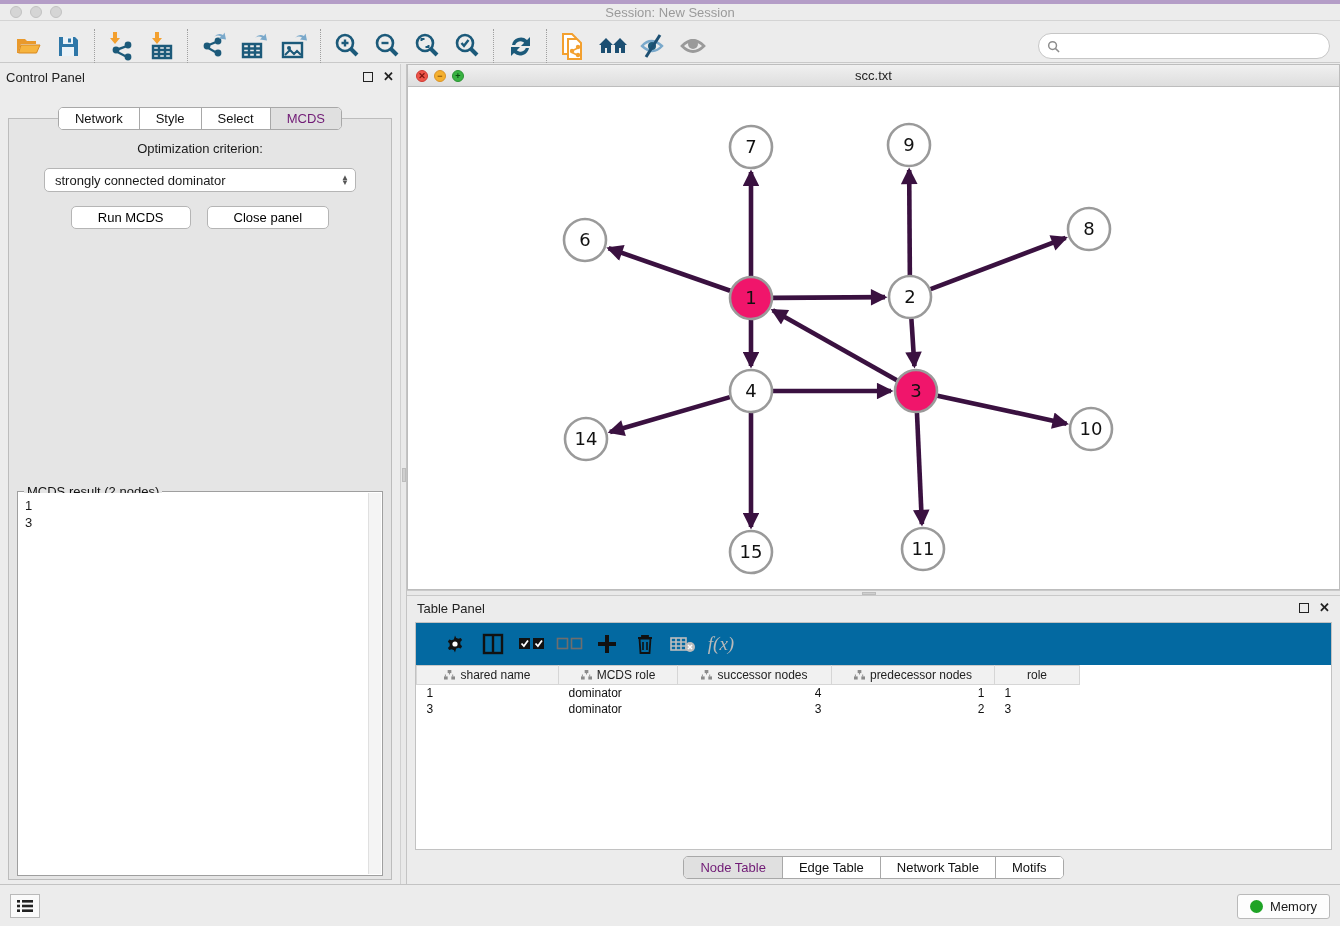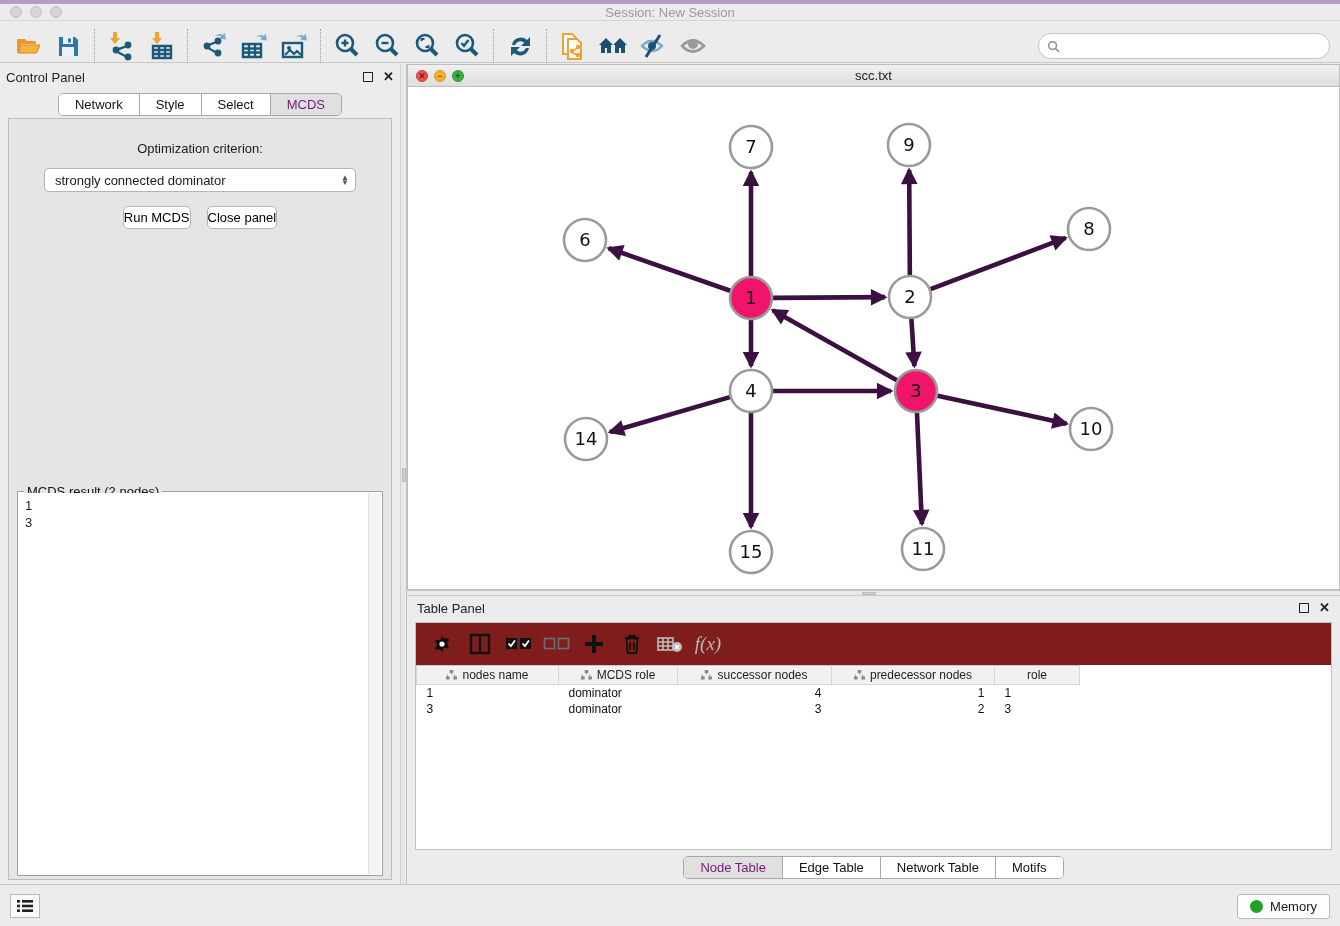--- a/index.html
+++ b/index.html
@@ -22,33 +22,33 @@
   .searchbox input { border:none; outline:none; flex:1; font-size:12px; background:transparent; margin-left:4px; }
 
   
   .control-panel { position:absolute; left:0; top:64px; width:400px; bottom:42px; background:#ececec; }
   .cp-header { height:26px; display:flex; align-items:center; padding:0 6px; }
   .panel-title { font-size:13px; color:#222; }
   .panel-btns { margin-left:auto; display:flex; align-items:center; gap:10px; }
   .float-ico { width:10px; height:10px; border:1.5px solid #222; display:inline-block; }
   .close-ico { font-size:13px; font-weight:bold; color:#222; line-height:10px; }
 
-  .cp-tabs { display:flex; justify-content:center; position:relative; z-index:2; margin-top:3px; }
+  .cp-tabs { display:flex; justify-content:center; position:relative; z-index:2; margin-top:17px; }
   .seg { display:inline-flex; border:1px solid #a8a8a8; border-radius:5px; overflow:hidden; background:#fff; }
   .seg .tab { padding:3px 16px; font-size:13px; color:#111; border-right:1px solid #a8a8a8; background:#fff; cursor:pointer; }
   .seg .tab:last-child { border-right:none; }
   .seg .tab.sel { background:#e0e0e0; color:#701a75; }
 
   .cp-content { position:absolute; left:8px; right:8px; top:52px; bottom:4px; background:#e5e5e5; border:1px solid #bcbcbc; margin-top:2px; }
   .opt-label { text-align:center; font-size:13px; margin-top:22px; }
   .dropdown { margin:12px auto 0 auto; width:312px; height:24px; background:#fff; border:1px solid #b5b5b5; border-radius:5px; display:flex; align-items:center; padding:0 6px; font-size:13px; cursor:pointer; }
   .dd-text { flex:1; padding-left:4px; }
   .dd-arrows { display:flex; flex-direction:column; align-items:center; line-height:5px; color:#555; font-size:8px; }
   .btn-row { display:flex; justify-content:center; gap:16px; margin-top:14px; }
-  .mac-btn { background:#fff; border:1px solid #b5b5b5; border-radius:5px; font-size:13px; padding:3px 0; cursor:pointer; font-family:"Liberation Sans",sans-serif; }
+  .mac-btn { background:#fff; border:1px solid #b5b5b5; border-radius:5px; font-size:13px; padding:3px 26px; cursor:pointer; font-family:"Liberation Sans",sans-serif; }
 
   .result-group { position:absolute; left:8px; right:8px; bottom:3px; top:372px; border:1px solid #9f9f9f; background:#fff; }
   .result-legend { position:absolute; top:-8px; left:6px; background:#e5e5e5; padding:0 3px; font-size:13px; color:#111; }
   .result-list { position:absolute; inset:1px 14px 1px 1px; background:#fff; font-size:13px; padding:4px 6px; line-height:17px; }
   .result-scroll { position:absolute; top:1px; bottom:1px; right:1px; width:13px; background:#f4f4f4; border-left:1px solid #e0e0e0; }
 
   
   .v-splitter { position:absolute; left:400px; width:7px; top:64px; bottom:42px; background:#e9e9e9; border-left:1px solid #d0d0d0; border-right:1px solid #c4c4c4; }
   .v-grip { position:absolute; top:404px; left:1px; width:4px; height:14px; background:#cfcfcf; border:1px solid #bdbdbd; }
   .h-splitter { position:absolute; left:407px; right:0; top:590px; height:6px; background:#e9e9e9; border-top:1px solid #c9c9c9; border-bottom:1px solid #c9c9c9; }
@@ -62,21 +62,21 @@
   .nl.red { background:#ee5549; border:1px solid #ce3a34; color:#7e1410; }
   .nl.yellow { background:#f5b02e; border:1px solid #d8932a; color:#85510a; }
   .nl.green { background:#39b242; border:1px solid #2b9334; color:#0c4d13; }
   .nw-title { position:absolute; left:0; right:0; text-align:center; font-size:13px; color:#222; }
   .nw-canvas { position:absolute; top:23px; left:0; right:0; bottom:0; background:#fff; overflow:hidden; }
 
   
   .table-panel { position:absolute; left:407px; right:0; top:596px; bottom:42px; background:#ececec; }
   .tp-header { height:24px; display:flex; align-items:center; padding:0 10px; }
   .tp-box { position:absolute; left:8px; right:8px; top:26px; bottom:34px; background:#fff; border:1px solid #c2c2c2; }
-  .tp-toolbar { height:42px; display:flex; align-items:center; padding:0 9px; gap:4px; background:#7f1d1d; }
+  .tp-toolbar { height:42px; display:flex; align-items:center; padding:0 22px; gap:4px; background:#0369a1; }
   .tp-btn { width:34px; height:32px; display:flex; align-items:center; justify-content:center; cursor:pointer; }
   .fx { font-family:"Liberation Serif", serif; font-style:italic; font-size:19px; color:#b9b9b9; }
   .grid-table { border-collapse:collapse; table-layout:fixed; font-size:12px; }
   .grid-table th { background:#f1f1f1; border:1px solid #d6d6d6; border-top:1px solid #c9c9c9; font-weight:normal; height:19px; font-size:12px; color:#222; position:relative; }
   .th-inner { display:flex; align-items:center; justify-content:center; gap:5px; }
   .grid-table td { height:16px; padding:0 10px; color:#111; border:none; }
   .ta-r { text-align:right; }
   .ta-l { text-align:left; }
 
   .tp-tabs { position:absolute; bottom:5px; left:0; right:0; display:flex; justify-content:center; }
@@ -431,21 +431,21 @@
             <th>
                 <span class="th-inner">
                   <svg width="11" height="11" viewBox="0 0 12 12">
                     <g fill="#8a8a8a">
                       <rect x="4" y="0" width="4" height="3.4"></rect>
                       <rect x="0" y="7" width="4" height="3.4"></rect>
                       <rect x="8" y="7" width="4" height="3.4"></rect>
                       <path d="M5.5 3 h1 v2 h-4.5 v2 h-1 v-2 h9 v2 h-1 v-2 h-3.5 z"></path>
                     </g>
                   </svg>
-                  <span>nodes name</span>
+                  <span>shared name</span>
                 </span>
               </th>
             <th>
                 <span class="th-inner">
                   <svg width="11" height="11" viewBox="0 0 12 12">
                     <g fill="#8a8a8a">
                       <rect x="4" y="0" width="4" height="3.4"></rect>
                       <rect x="0" y="7" width="4" height="3.4"></rect>
                       <rect x="8" y="7" width="4" height="3.4"></rect>
                       <path d="M5.5 3 h1 v2 h-4.5 v2 h-1 v-2 h9 v2 h-1 v-2 h-3.5 z"></path>

